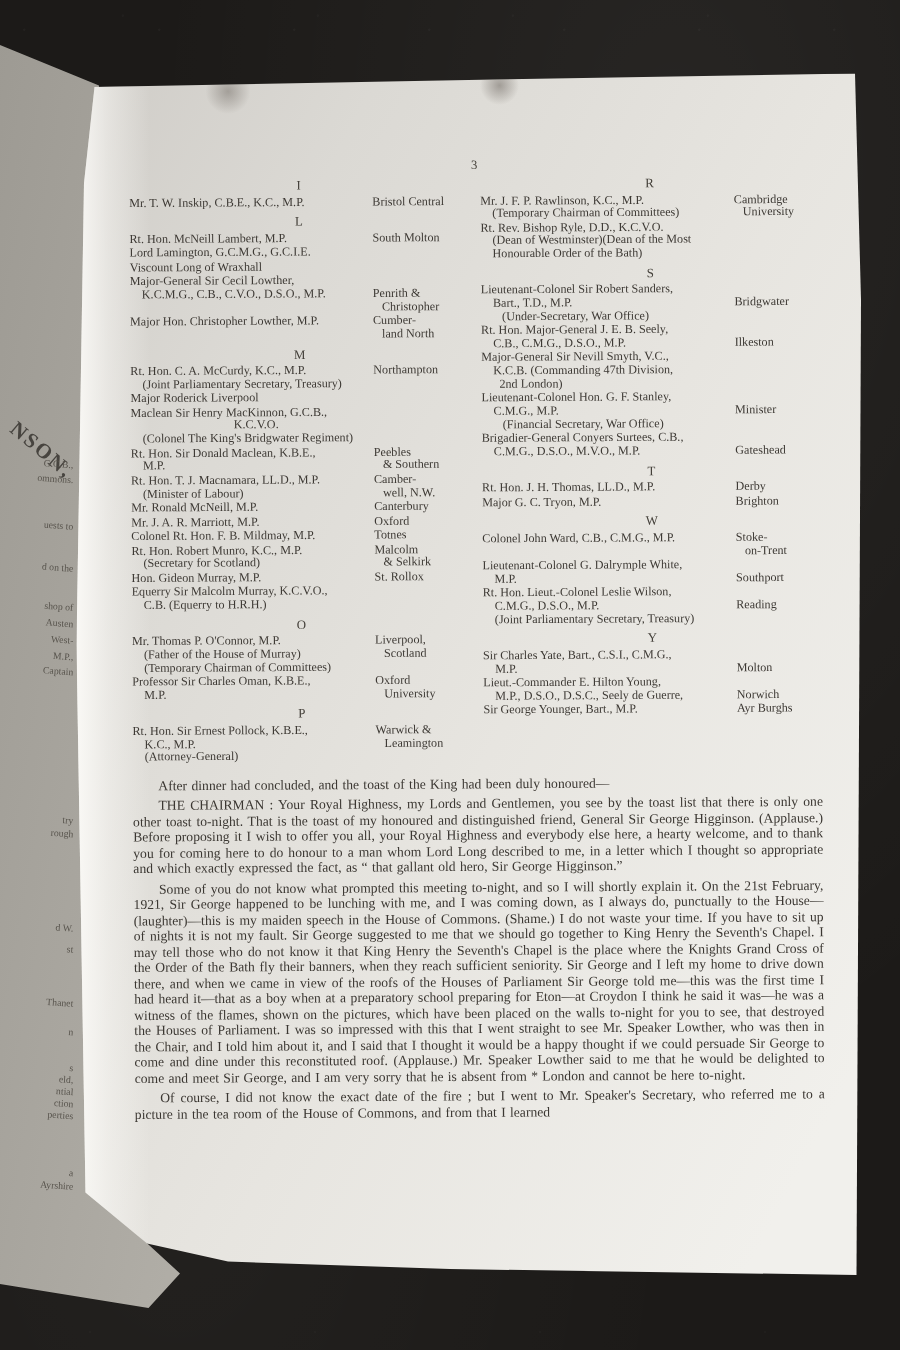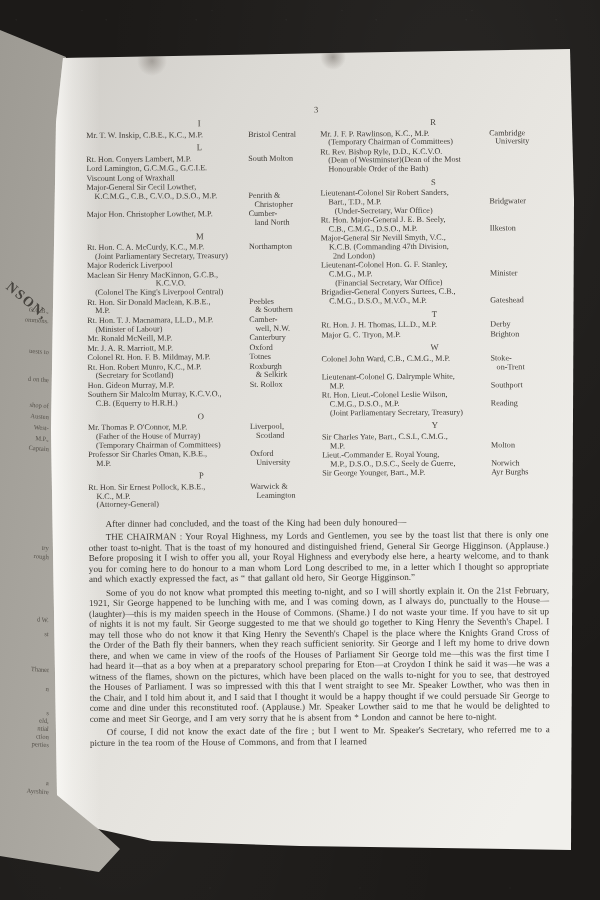--- a/index.html
+++ b/index.html
@@ -109,21 +109,21 @@
             </div>
             <div class="ct">
               <div class="ln">Bristol Central</div>
             </div>
           </div>
         </div>
         <div class="section">
           <div class="letter">L</div>
           <div class="entry">
             <div class="nm">
-              <div class="ln">Rt. Hon. Conyers Lambert, M.P.</div>
+              <div class="ln">Rt. Hon. McNeill Lambert, M.P.</div>
             </div>
             <div class="ct">
               <div class="ln">South Molton</div>
             </div>
           </div>
           <div class="entry">
             <div class="nm">
               <div class="ln">Lord Lamington, G.C.M.G., G.C.I.E.</div>
             </div>
             <div class="ct"></div>
@@ -169,21 +169,21 @@
           <div class="entry">
             <div class="nm">
               <div class="ln">Major Roderick Liverpool</div>
             </div>
             <div class="ct"></div>
           </div>
           <div class="entry">
             <div class="nm">
               <div class="ln">Maclean Sir Henry MacKinnon, G.C.B.,</div>
               <div class="ln cont">                              K.C.V.O.</div>
-              <div class="ln cont">(Colonel The King's Liverpool Central)</div>
+              <div class="ln cont">(Colonel The King's Bridgwater Regiment)</div>
             </div>
             <div class="ct"></div>
           </div>
           <div class="entry">
             <div class="nm">
               <div class="ln">Rt. Hon. Sir Donald Maclean, K.B.E.,</div>
               <div class="ln cont">M.P.</div>
             </div>
             <div class="ct">
               <div class="ln">Peebles</div>
@@ -223,35 +223,35 @@
             <div class="ct">
               <div class="ln">Totnes</div>
             </div>
           </div>
           <div class="entry">
             <div class="nm">
               <div class="ln">Rt. Hon. Robert Munro, K.C., M.P.</div>
               <div class="ln cont">(Secretary for Scotland)</div>
             </div>
             <div class="ct">
-              <div class="ln">Roxburgh</div>
+              <div class="ln">Malcolm</div>
               <div class="ln cti">&amp; Selkirk</div>
             </div>
           </div>
           <div class="entry">
             <div class="nm">
               <div class="ln">Hon. Gideon Murray, M.P.</div>
             </div>
             <div class="ct">
               <div class="ln">St. Rollox</div>
             </div>
           </div>
           <div class="entry">
             <div class="nm">
-              <div class="ln">Southern Sir Malcolm Murray, K.C.V.O.,</div>
+              <div class="ln">Equerry Sir Malcolm Murray, K.C.V.O.,</div>
               <div class="ln cont">C.B. (Equerry to H.R.H.)</div>
             </div>
             <div class="ct"></div>
           </div>
         </div>
         <div class="section">
           <div class="letter">O</div>
           <div class="entry">
             <div class="nm">
               <div class="ln">Mr. Thomas P. O'Connor, M.P.</div>
@@ -423,21 +423,21 @@
               <div class="ln">Sir Charles Yate, Bart., C.S.I., C.M.G.,</div>
               <div class="ln cont">M.P.</div>
             </div>
             <div class="ct">
               <div class="ln">&nbsp;</div>
               <div class="ln">Molton</div>
             </div>
           </div>
           <div class="entry">
             <div class="nm">
-              <div class="ln">Lieut.-Commander E. Royal Young,</div>
+              <div class="ln">Lieut.-Commander E. Hilton Young,</div>
               <div class="ln cont">M.P., D.S.O., D.S.C., Seely de Guerre,</div>
             </div>
             <div class="ct">
               <div class="ln">&nbsp;</div>
               <div class="ln">Norwich</div>
             </div>
           </div>
           <div class="entry">
             <div class="nm">
               <div class="ln">Sir George Younger, Bart., M.P.</div>

